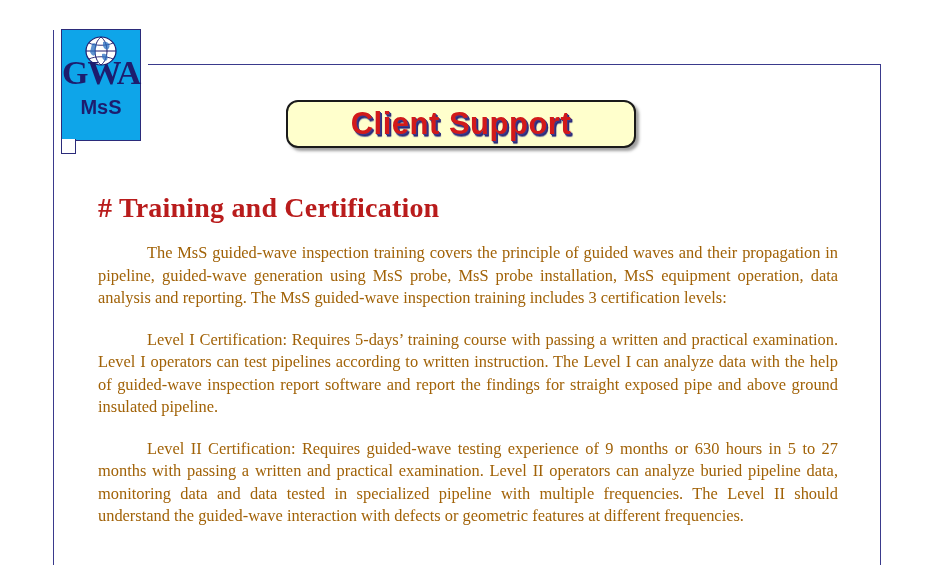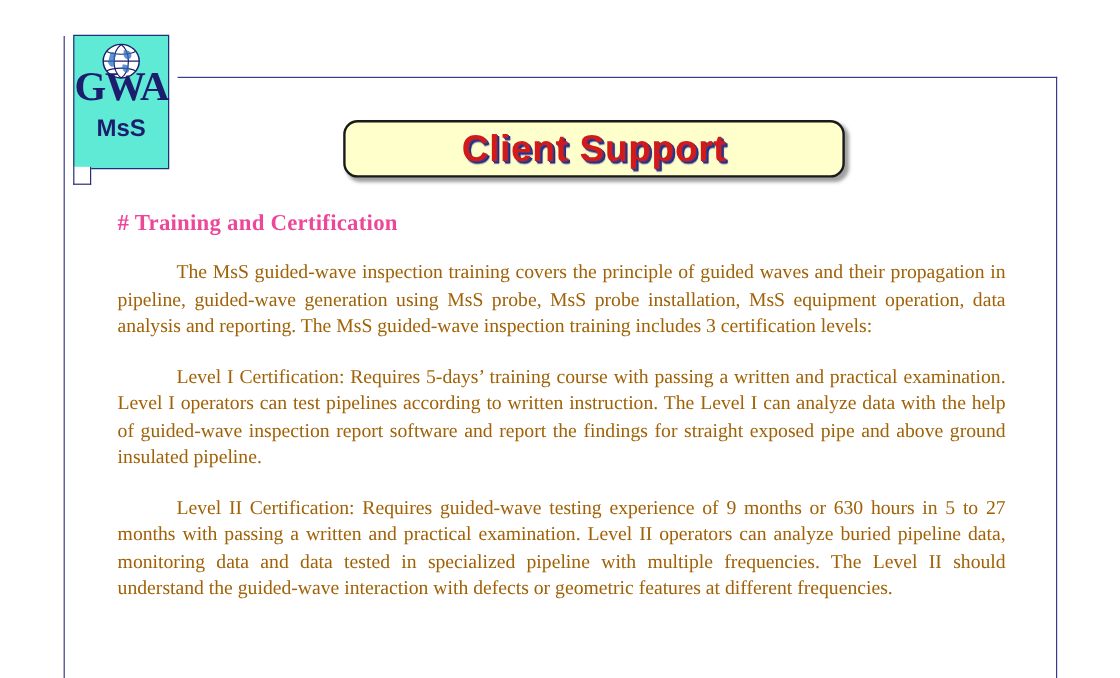--- a/index.html
+++ b/index.html
@@ -44,21 +44,21 @@
   }
 
   
   .logo-box {
     position: absolute;
     left: 61px;
     top: 29px;
     width: 80px;
     height: 112px;
     border: 1px solid #2b2b7a;
-    background: #5eead4;
+    background: #0ea5e9;
     box-sizing: border-box;
   }
   .logo-inner {
     position: relative;
     width: 100%;
     height: 100%;
   }
   .globe {
     position: absolute;
     left: 50%;
@@ -103,21 +103,21 @@
     border-right: 1px solid #2b2b7a;
     background: #ffffff;
     box-sizing: border-box;
   }
 
   
   .banner {
     position: absolute;
     left: 286px;
     top: 100px;
-    width: 418px;
+    width: 350px;
     height: 48px;
     background: #ffffcc;
     border: 2px solid #1a1a1a;
     border-radius: 12px;
     box-shadow: 3px 3px 3px rgba(80,80,80,0.55);
     box-sizing: border-box;
     display: flex;
     align-items: center;
     justify-content: center;
   }
@@ -136,23 +136,23 @@
   
   .content {
     position: absolute;
     left: 98px;
     top: 176px;
     width: 740px;
   }
   .heading {
     font-family: "Liberation Serif", serif;
     font-weight: bold;
-    font-size: 19px;
-    color: #ec4899;
-    margin: 0 0 18px 0;
+    font-size: 28px;
+    color: #b91c1c;
+    margin: 16px 0 18px 0;
     letter-spacing: 0.2px;
   }
   p.para {
     margin: 0 0 19px 0;
     font-size: 16.4px;
     line-height: 22.5px;
     color: #a16207;
     text-align: justify;
     text-indent: 49px;
   }

